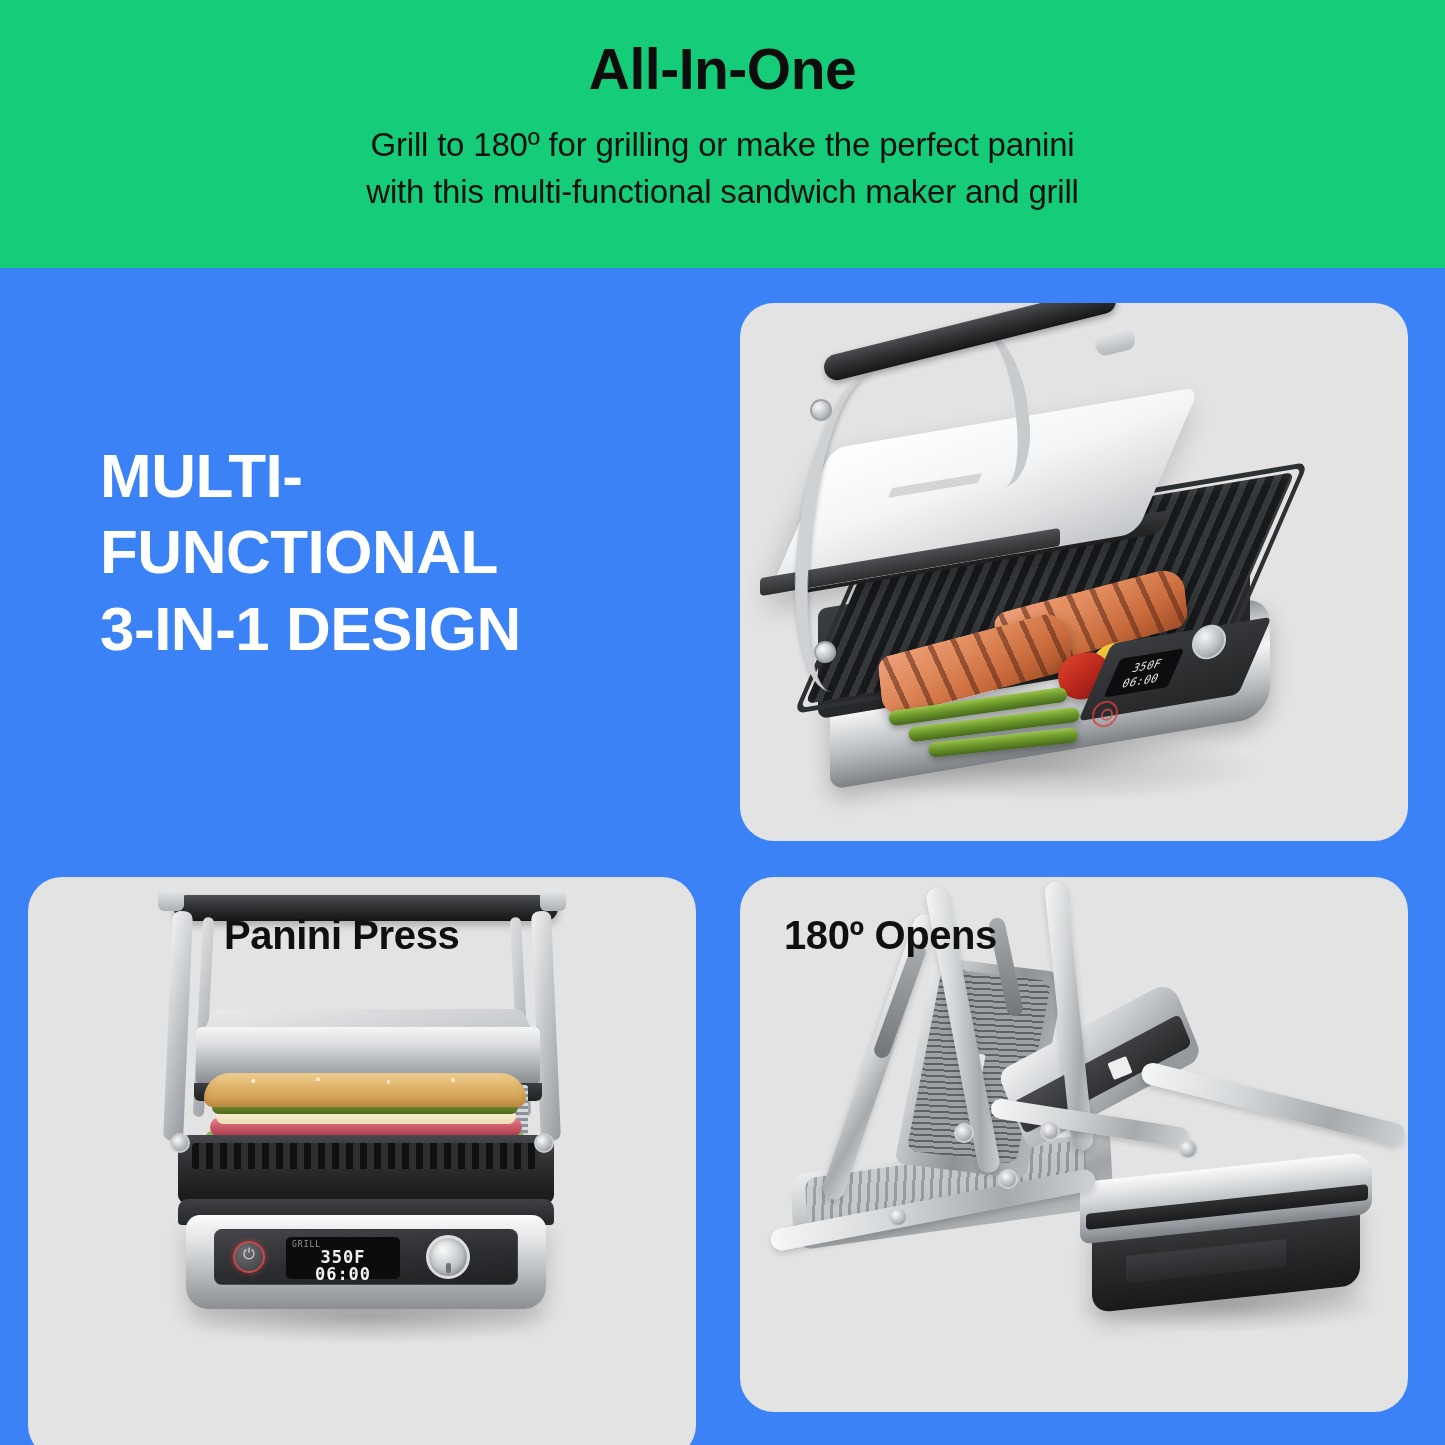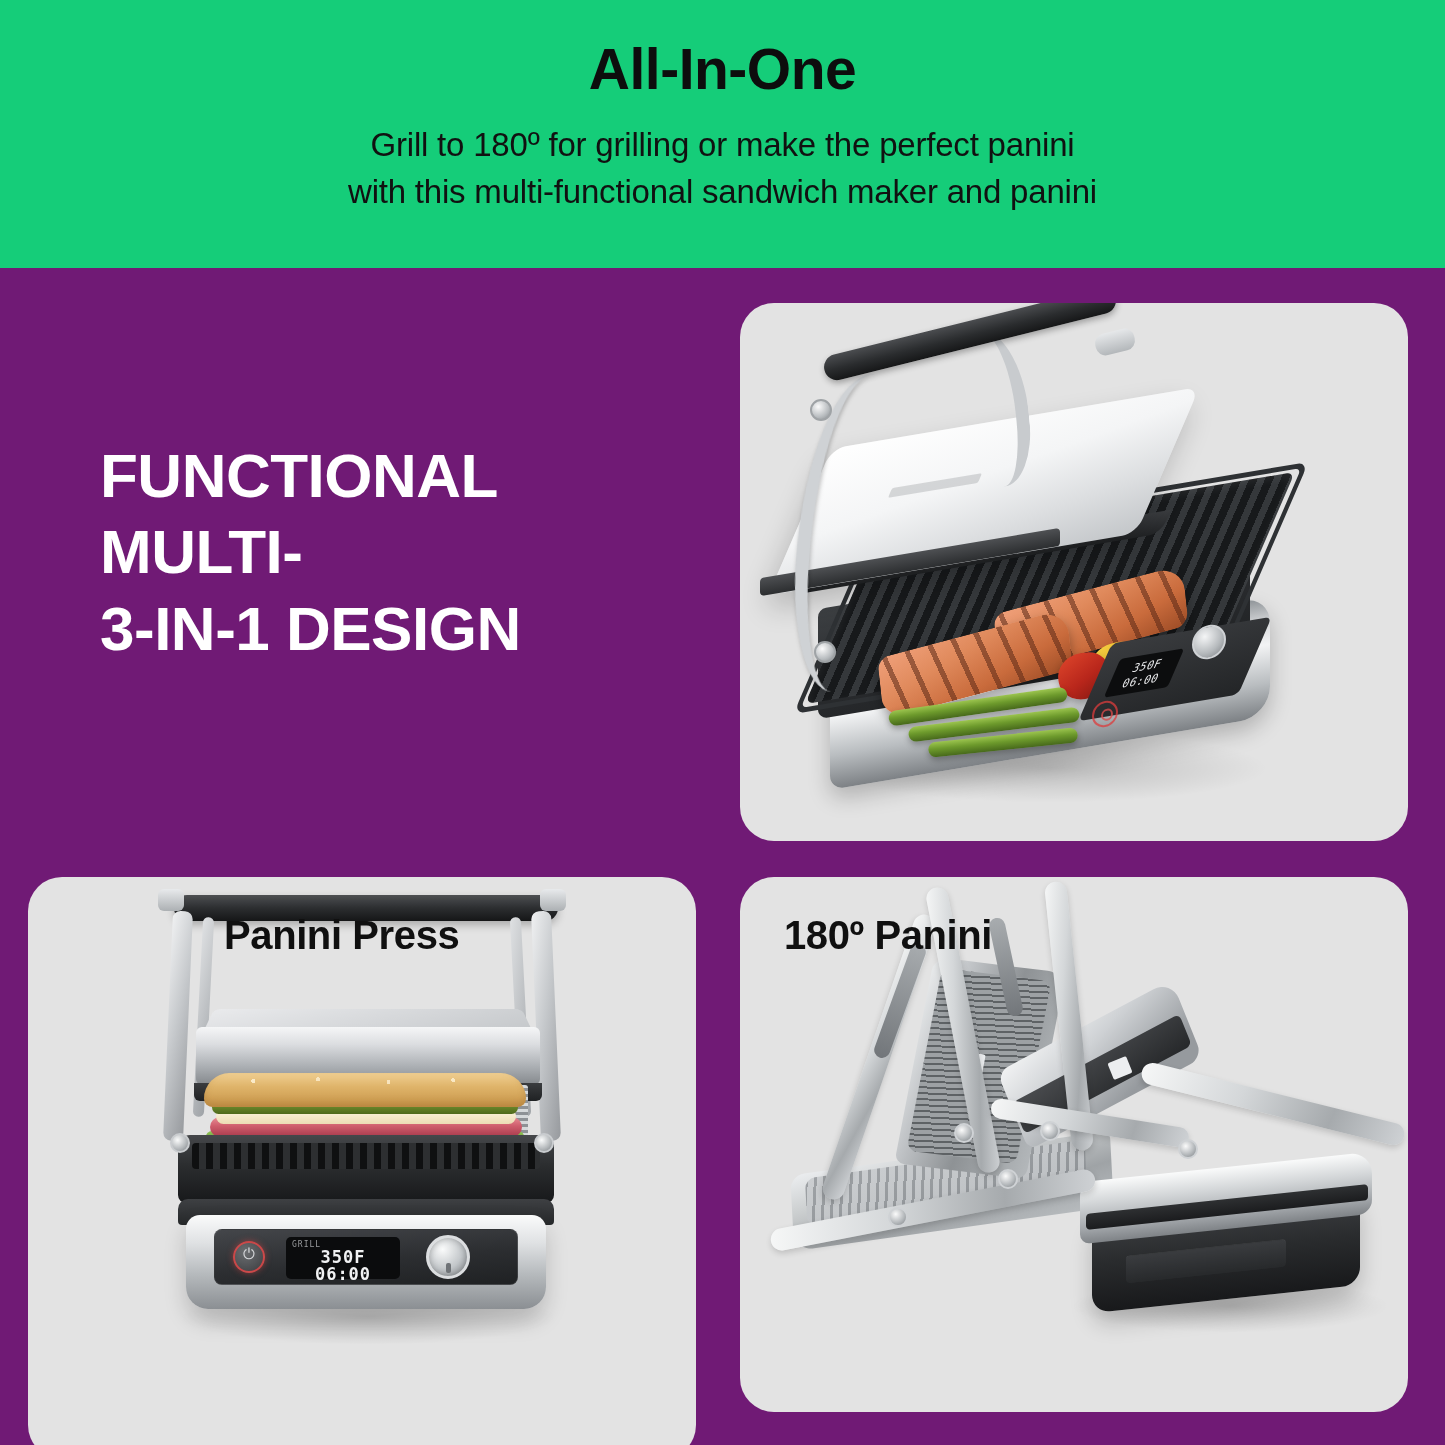--- a/index.html
+++ b/index.html
@@ -9,21 +9,21 @@
     height: 1445px;
     background: #000000;
     font-family: "Liberation Sans", sans-serif;
     overflow: hidden;
   }
 
   #page {
     position: relative;
     width: 1445px;
     height: 1445px;
-    background: #701a75;
+    background: #3b82f6;
     overflow: hidden;
   }
 
   
   .header-band {
     position: absolute;
     left: 0; top: 0;
     width: 1445px;
     height: 268px;
     background: #15cd79;
@@ -621,27 +621,27 @@
 </style>
 </head>
 <body>
 
 <div id="page">
 
   <div class="header-band">
     <div class="header-title">All-In-One</div>
     <div class="header-sub">
       <div>Grill to 180º for grilling or make the perfect panini</div>
-      <div>with this multi-functional sandwich maker and panini</div>
+      <div>with this multi-functional sandwich maker and grill</div>
     </div>
   </div>
 
   <div class="headline">
+    <span class="ln">MULTI-</span>
     <span class="ln">FUNCTIONAL</span>
-    <span class="ln">MULTI-</span>
     <span class="ln">3-IN-1 DESIGN</span>
   </div>
 
   <div class="card card-contact">
 
     <div class="stage">
       <div class="shadow-soft" style="left:90px;top:430px;width:440px;height:70px;"></div>
 
       <div class="cg-base"></div>
       <div class="cg-body"></div>
@@ -720,21 +720,21 @@
       <div class="pp-screen">
         <div class="mode">GRILL</div>
         <div class="big">350F</div>
         <div class="big">06:00</div>
       </div>
       <div class="pp-knob"></div>
     </div>
   </div>
 
   <div class="card card-180">
-    <div class="card-label label-180">180º Panini</div>
+    <div class="card-label label-180">180º Opens</div>
 
     <div class="stage">
       <div class="shadow-soft" style="left:330px;top:402px;width:320px;height:54px;"></div>
 
       <div class="g-flatplate"></div>
       <div class="g-flatplate-grid"></div>
 
       <div class="g-upright"></div>
       <div class="g-upright-grid"></div>
       <div class="g-upright-badge"></div>

